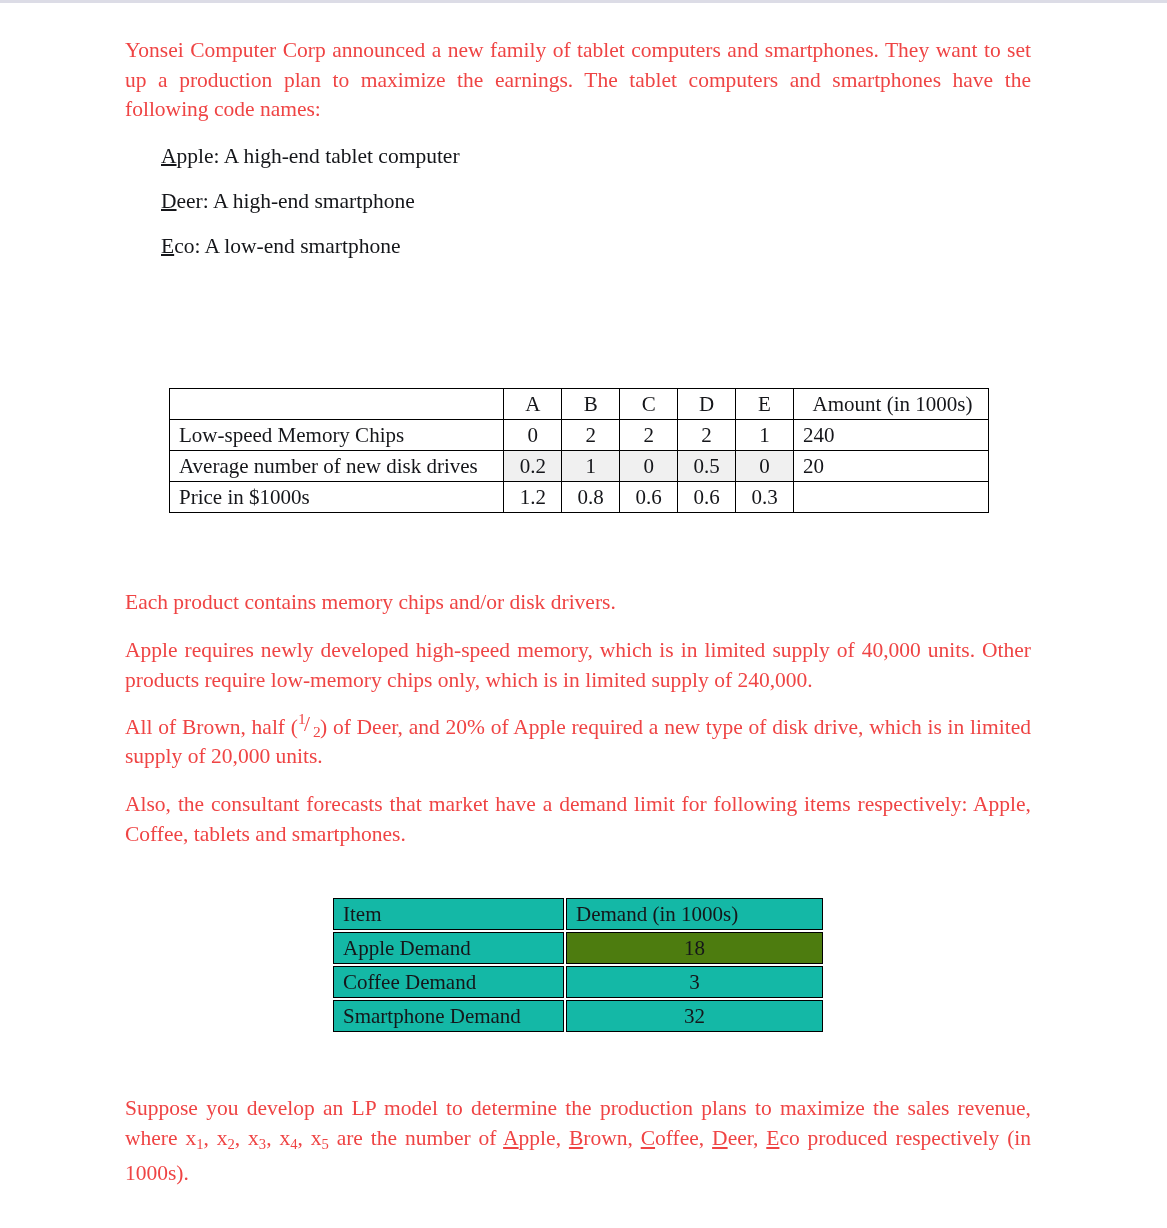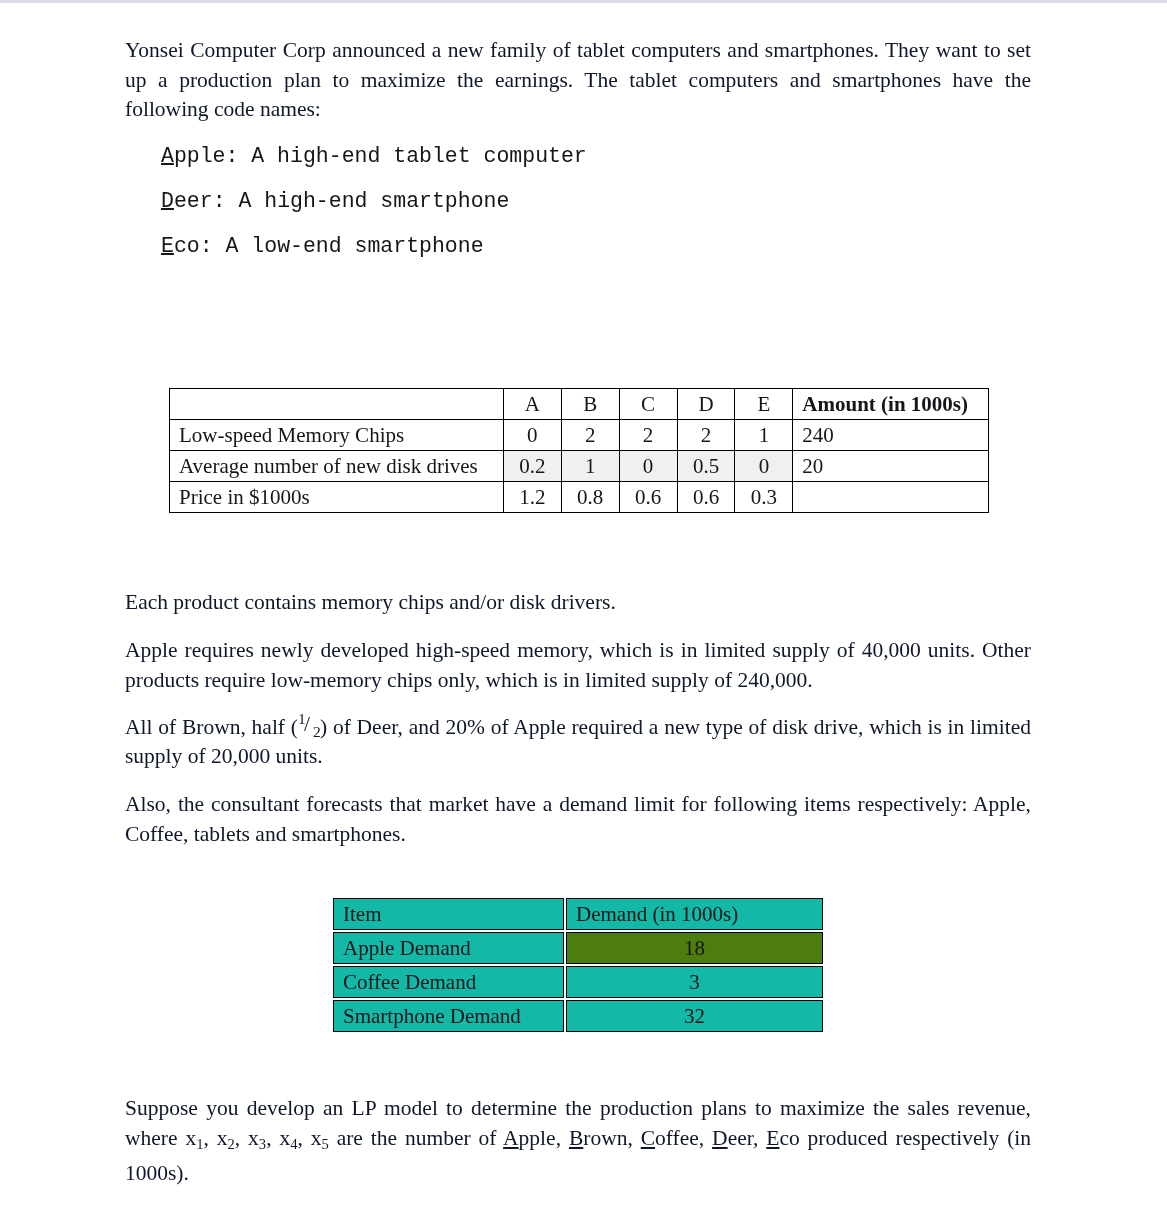--- a/index.html
+++ b/index.html
@@ -35,21 +35,21 @@
     left: 125px;
     width: 906px;
   }
 
   p.para {
     margin: 0;
     font-size: 21.5px;
     line-height: 29.5px;
     text-align: justify;
     text-justify: inter-word;
-    color: #0f172a;
+    color: #ef4444;
   }
 
   .codename {
     margin: 0;
     font-size: 21.5px;
     line-height: 29px;
     padding-left: 36px;
     color: #15161a;
   }
   .codename u {
@@ -115,23 +115,22 @@
   #resource-table td.amount {
     text-align: left;
     padding-left: 9px;
     width: 203px;
   }
   #resource-table th.colh {
     text-align: center;
     width: 49px;
   }
   #resource-table th.amounth {
-    text-align: left;
-    padding-left: 9px;
-    font-weight: bold;
+    text-align: center;
+    padding-left: 9px;
   }
   #resource-table th.blank { width: 372px; }
   #resource-table tr.shaded td.num { background: #f0f0f0; }
 
   
   #demand-table {
     position: absolute;
     left: 331px;
     top: 896px;
     width: 494px;
@@ -162,21 +161,21 @@
 <body>
 
 <div class="top-strip"></div>
 
 <div class="page">
 
   <div class="body-col" style="top:36px;">
     <p class="para">Yonsei Computer Corp announced a new family of tablet computers and smartphones. They want to set up a production plan to maximize the earnings. The tablet computers and smartphones have the following code names:</p>
   </div>
 
-  <div class="body-col" style="top:142px;font-family:Liberation Mono, monospace;">
+  <div class="body-col" style="top:142px;">
     <p class="codename" style="margin-bottom:16px;">
       <u>A</u><span>pple</span><span>: A high-end tablet computer</span>
     </p>
     <p class="codename" style="margin-bottom:16px;">
       <u>D</u><span>eer</span><span>: A high-end smartphone</span>
     </p>
     <p class="codename">
       <u>E</u><span>co</span><span>: A low-end smartphone</span>
     </p>
   </div>

